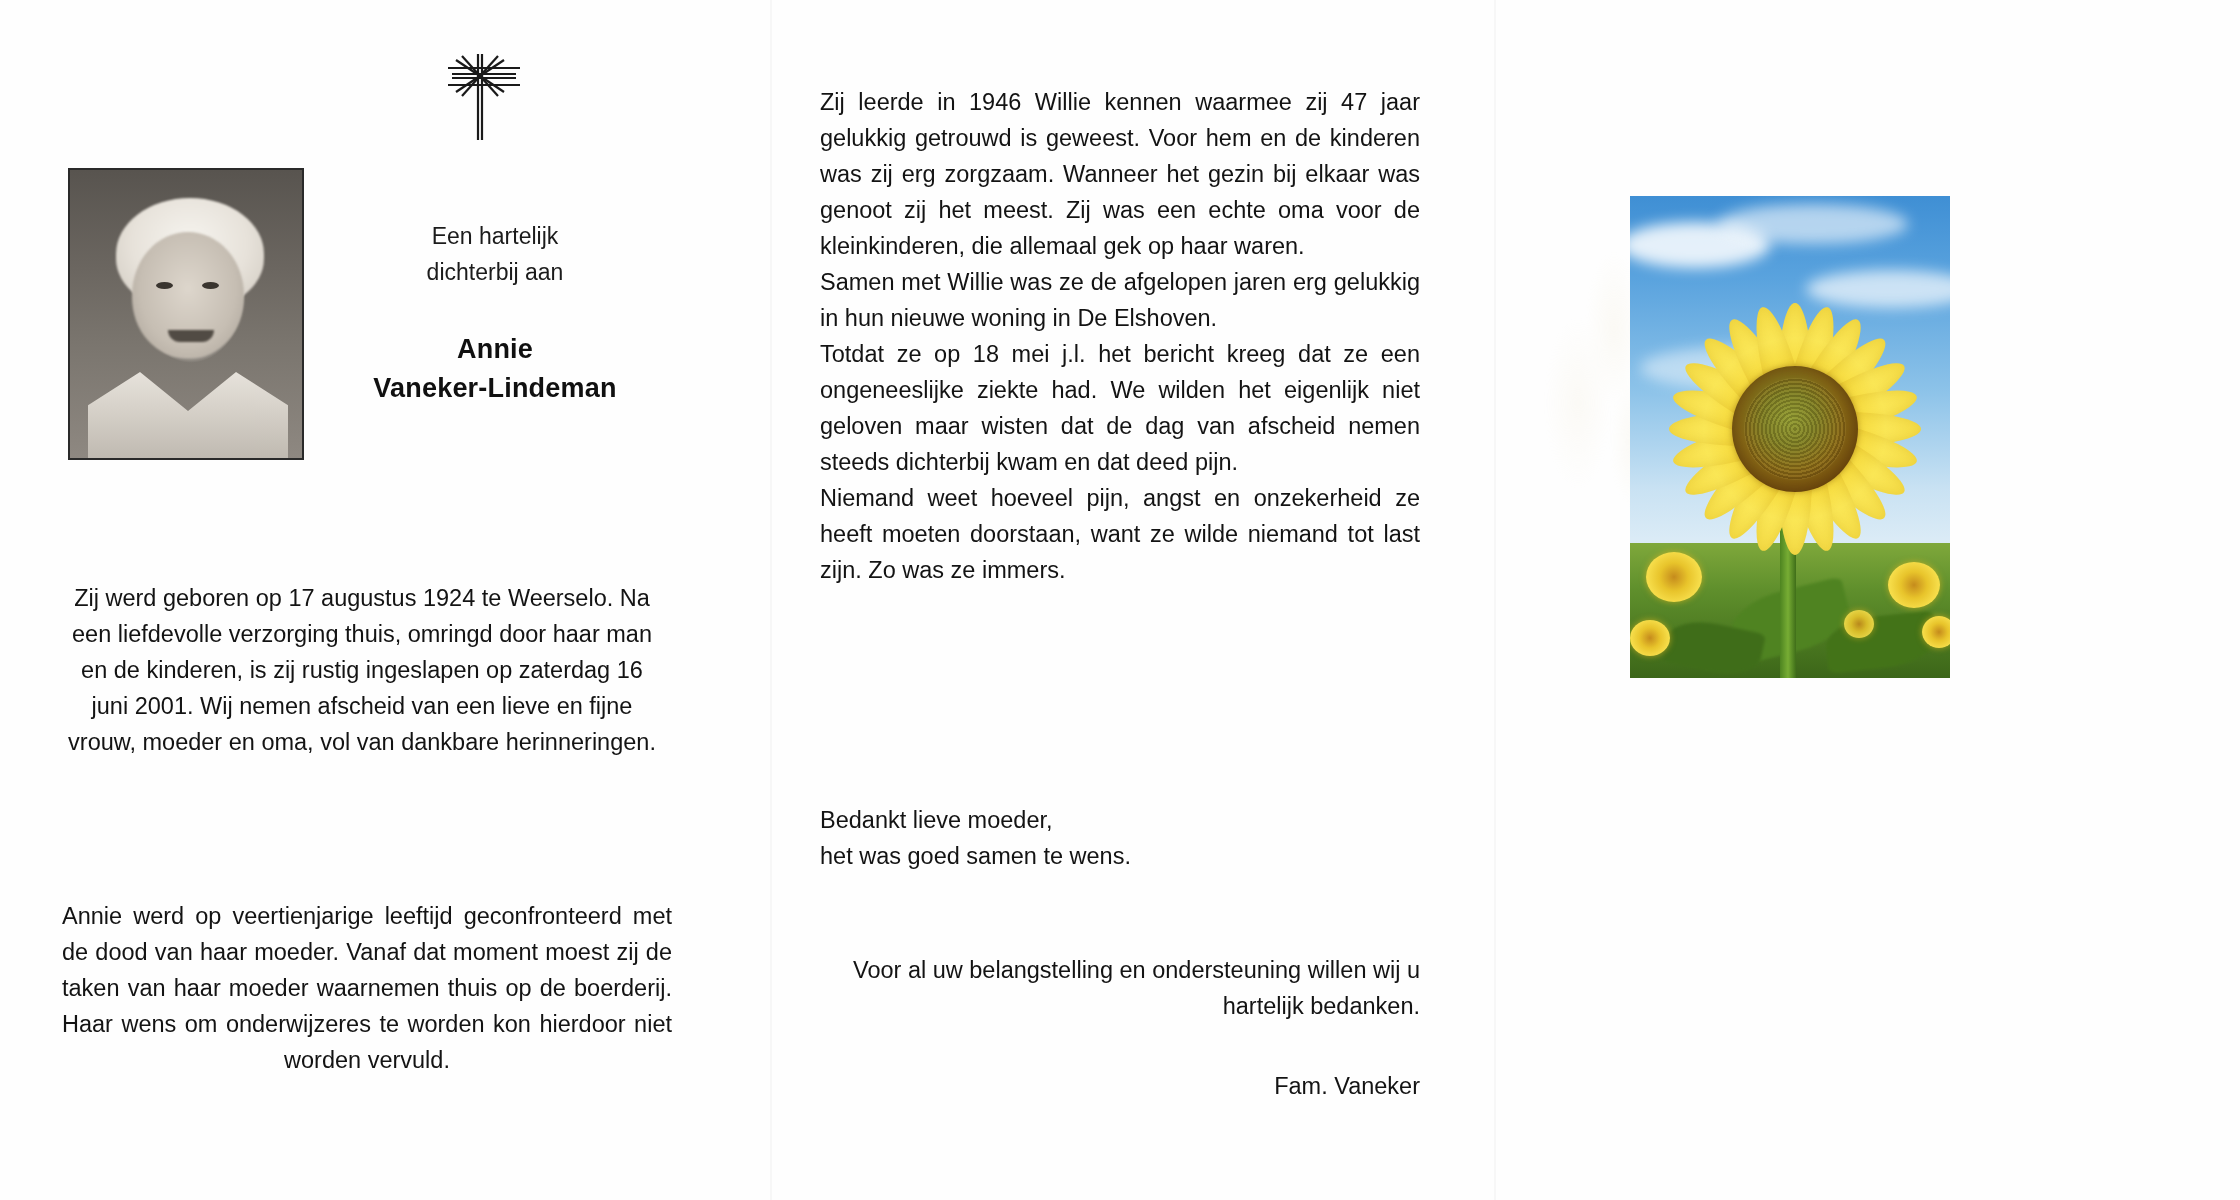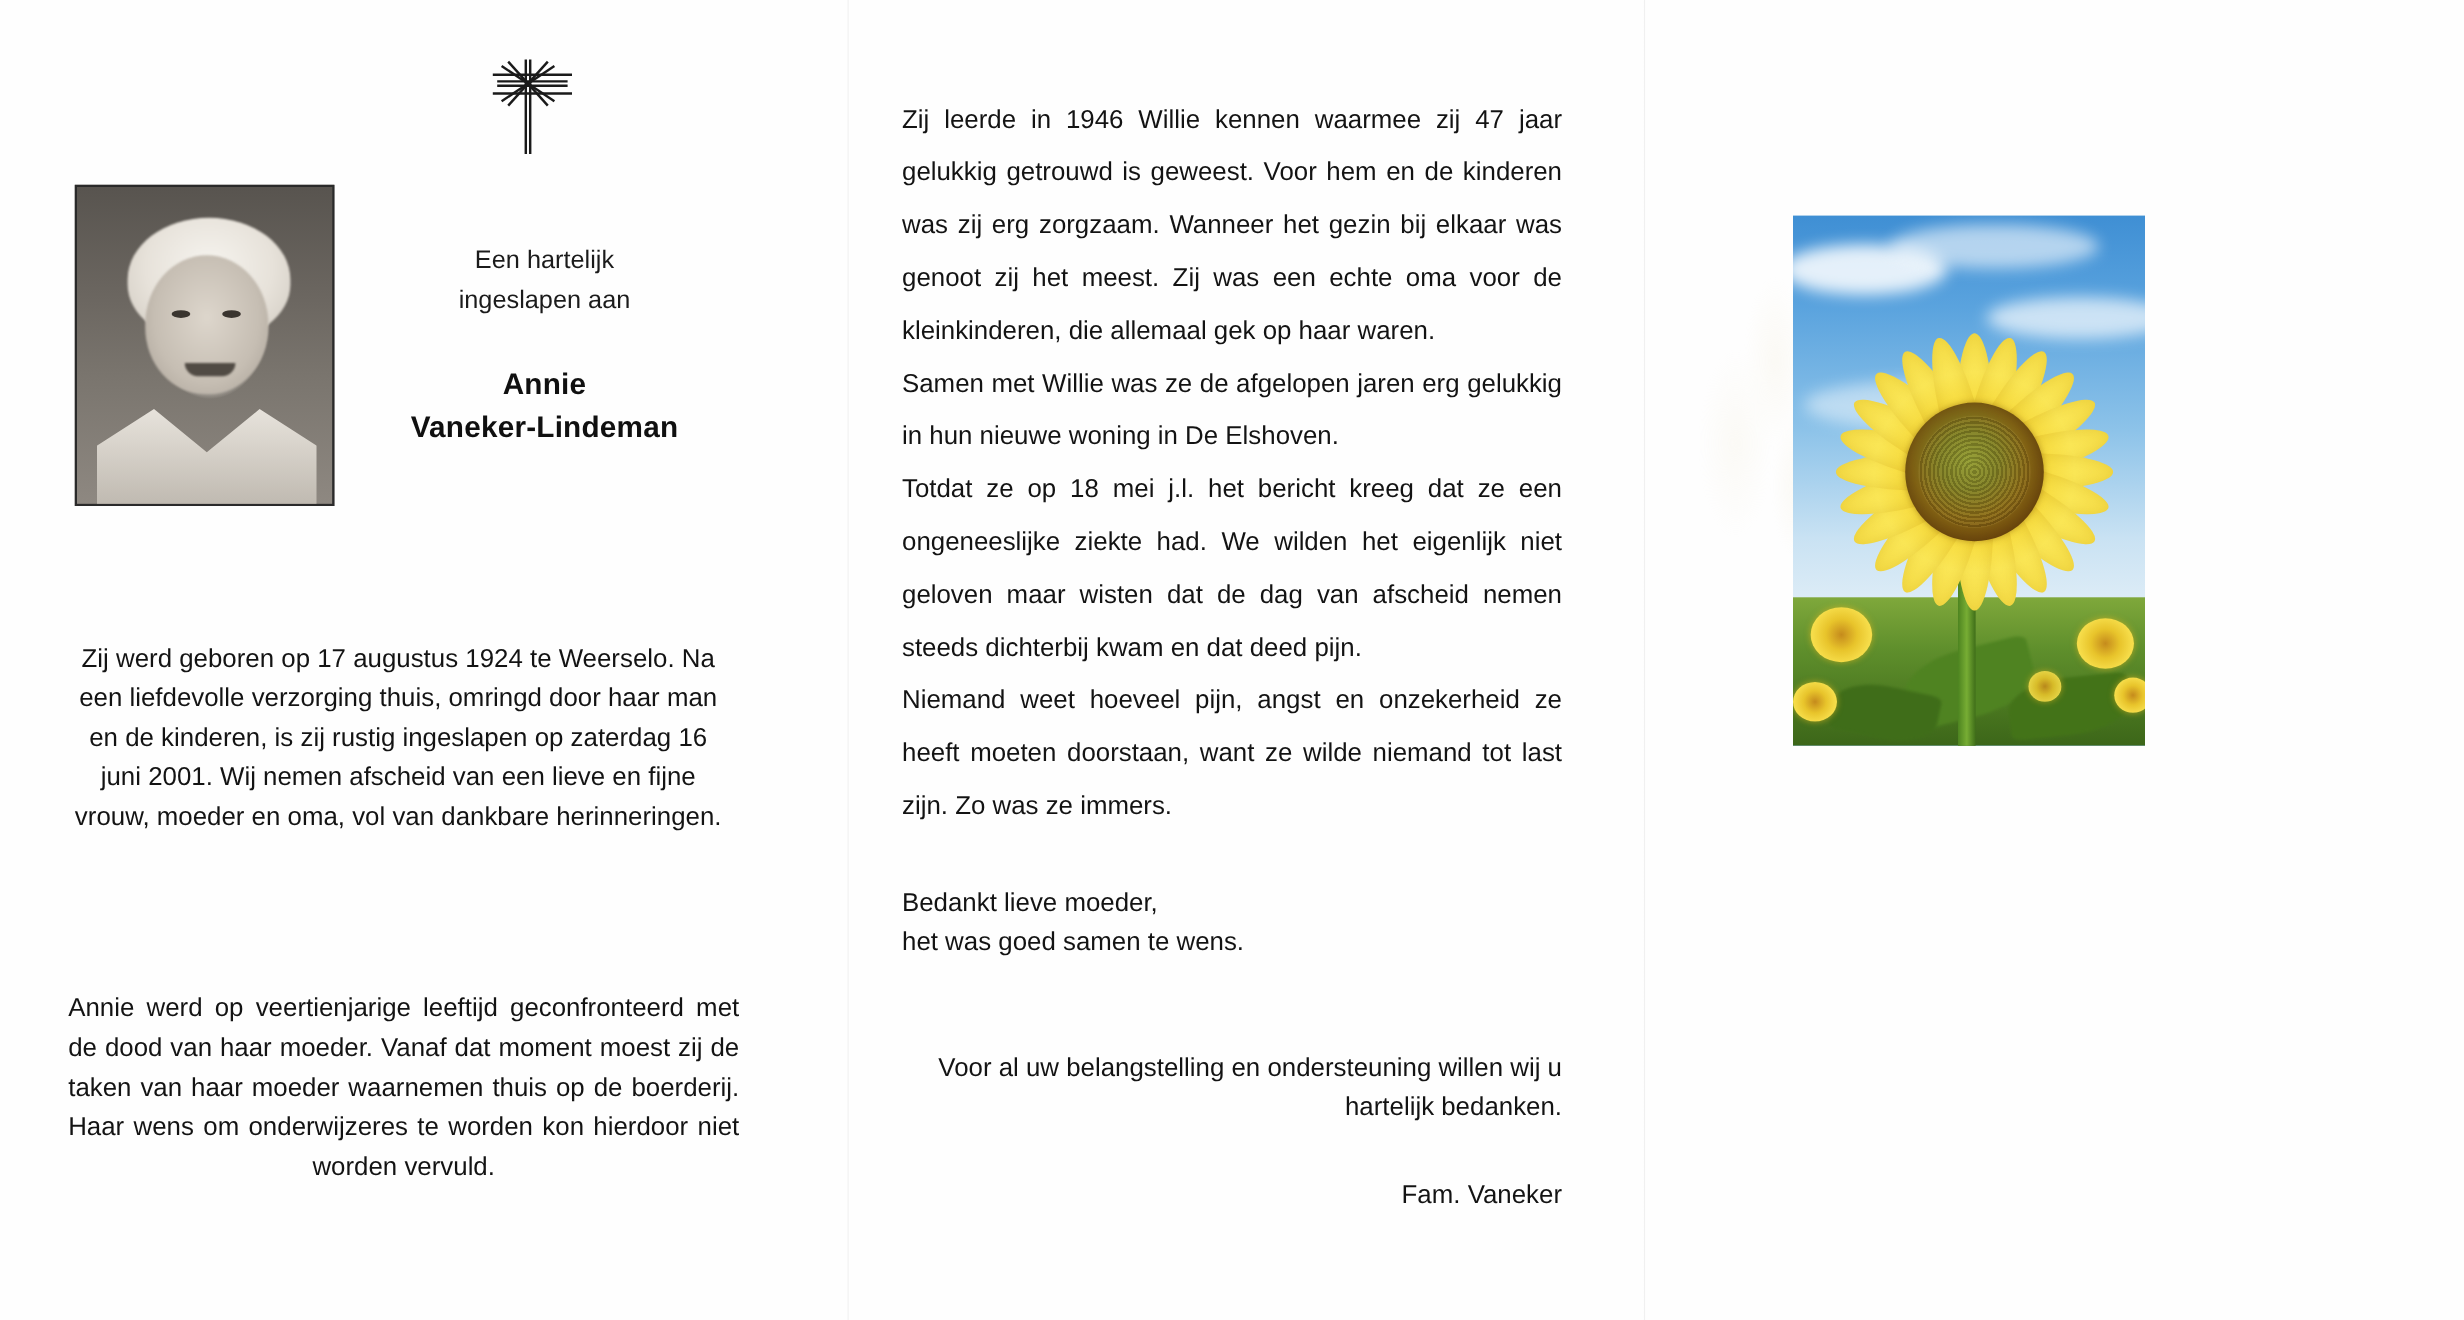--- a/index.html
+++ b/index.html
@@ -164,21 +164,21 @@
   }
 
   
   .mid-text {
     position: absolute;
     left: 48px;
     top: 84px;
     width: 600px;
     text-align: justify;
     font-size: 23.5px;
-    line-height: 48px;
+    line-height: 36px;
     color: #131313;
   }
   .mid-text p { margin: 0; }
   .mid-thanks {
     position: absolute;
     left: 48px;
     top: 802px;
     width: 600px;
     font-size: 23.5px;
     line-height: 36px;
@@ -363,21 +363,21 @@
         <div class="photo-face"></div>
         <div class="photo-eye l"></div>
         <div class="photo-eye r"></div>
         <div class="photo-mouth"></div>
         <div class="photo-collar"></div>
       </div>
     </div>
 
     <div class="dedication">
       <div>Een hartelijk</div>
-      <div>ingeslapen aan</div>
+      <div>dichterbij aan</div>
     </div>
 
     <div class="name-block">
       <div>Annie</div>
       <div>Vaneker-Lindeman</div>
     </div>
 
 
     <div class="para-birth">Zij werd geboren op 17 augustus 1924 te Weerselo. Na een liefdevolle verzorging thuis, omringd door haar man en de kinderen, is zij rustig ingeslapen op zaterdag 16 juni 2001. Wij nemen afscheid van een lieve en fijne vrouw, moeder en oma, vol van dankbare herinneringen.</div>
     <div class="para-youth">Annie werd op veertienjarige leeftijd geconfronteerd met de dood van haar moeder. Vanaf dat moment moest zij de taken van haar moeder waarnemen thuis op de boerderij. Haar wens om onderwijzeres te worden kon hierdoor niet worden vervuld.</div>

